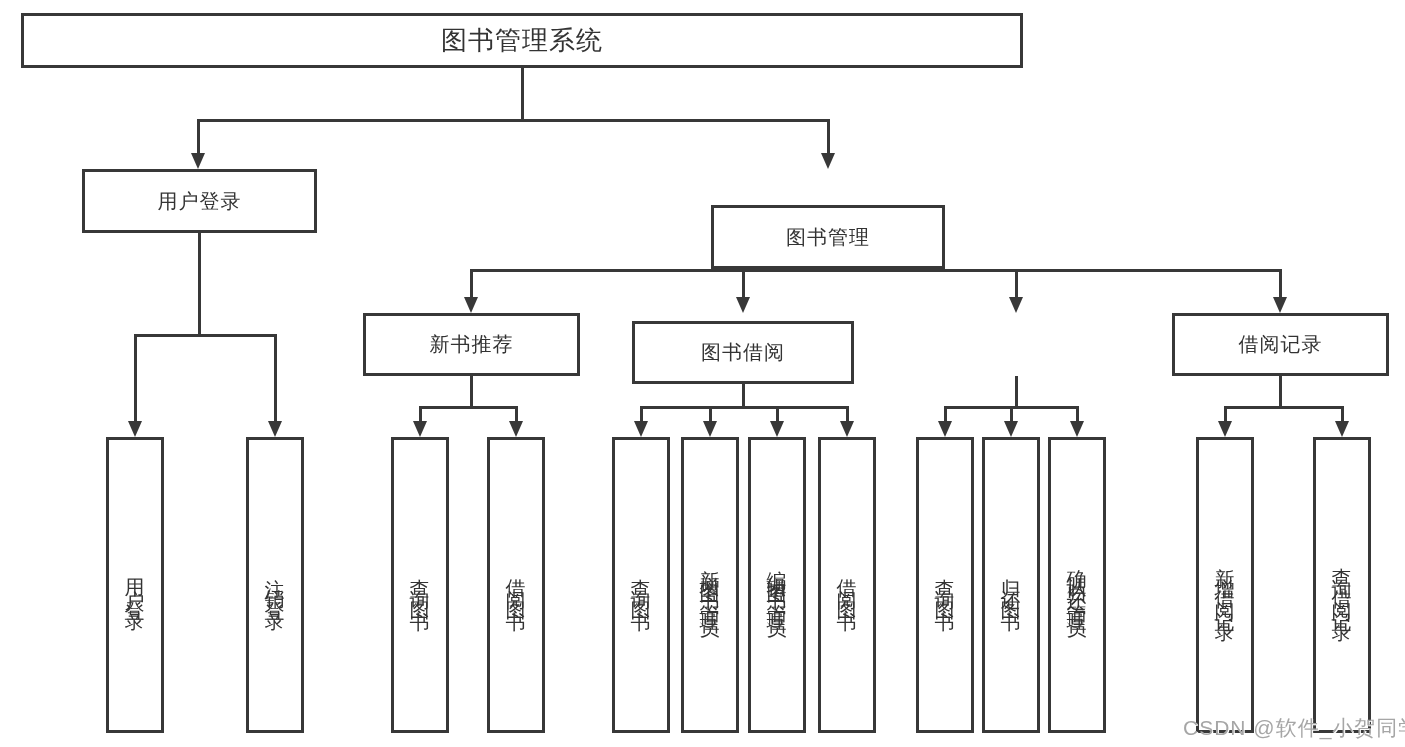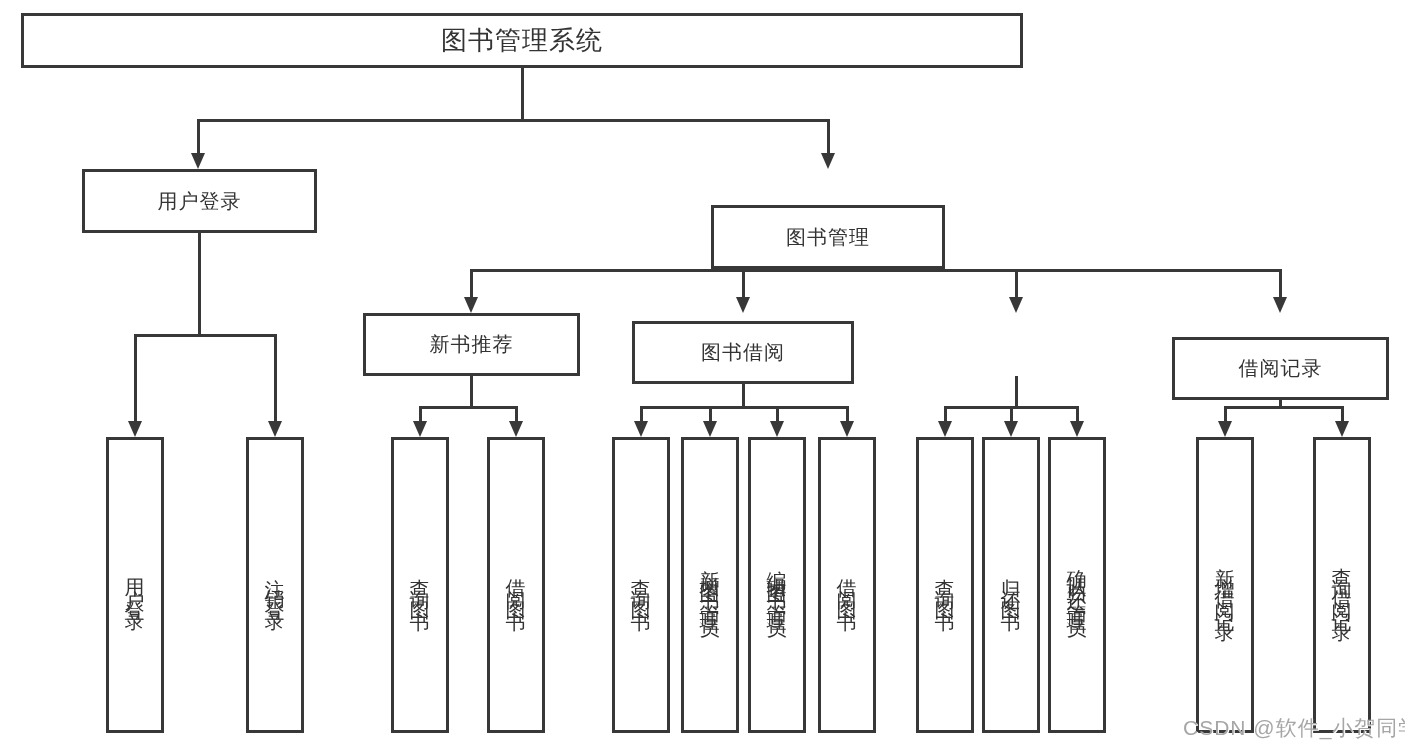--- a/index.html
+++ b/index.html
@@ -111,21 +111,21 @@
 
   <div class="box" style="left:363px; top:313px; width:217px; height:63px;">
     <span>新书推荐</span>
   </div>
 
   <div class="box" style="left:632px; top:313px; width:222px; height:63px;margin-top:8px;">
     <span>图书借阅</span>
   </div>
 
 
-  <div class="box" style="left:1172px; top:313px; width:217px; height:63px;margin-top:24px;">
+  <div class="box" style="left:1172px; top:313px; width:217px; height:63px;">
     <span>借阅记录</span>
   </div>
 
   <div class="vbox" style="left:106px;">
     <span class="vtext">用户登录</span>
   </div>
   <div class="vbox" style="left:246px;">
     <span class="vtext">注销登录</span>
   </div>
 

